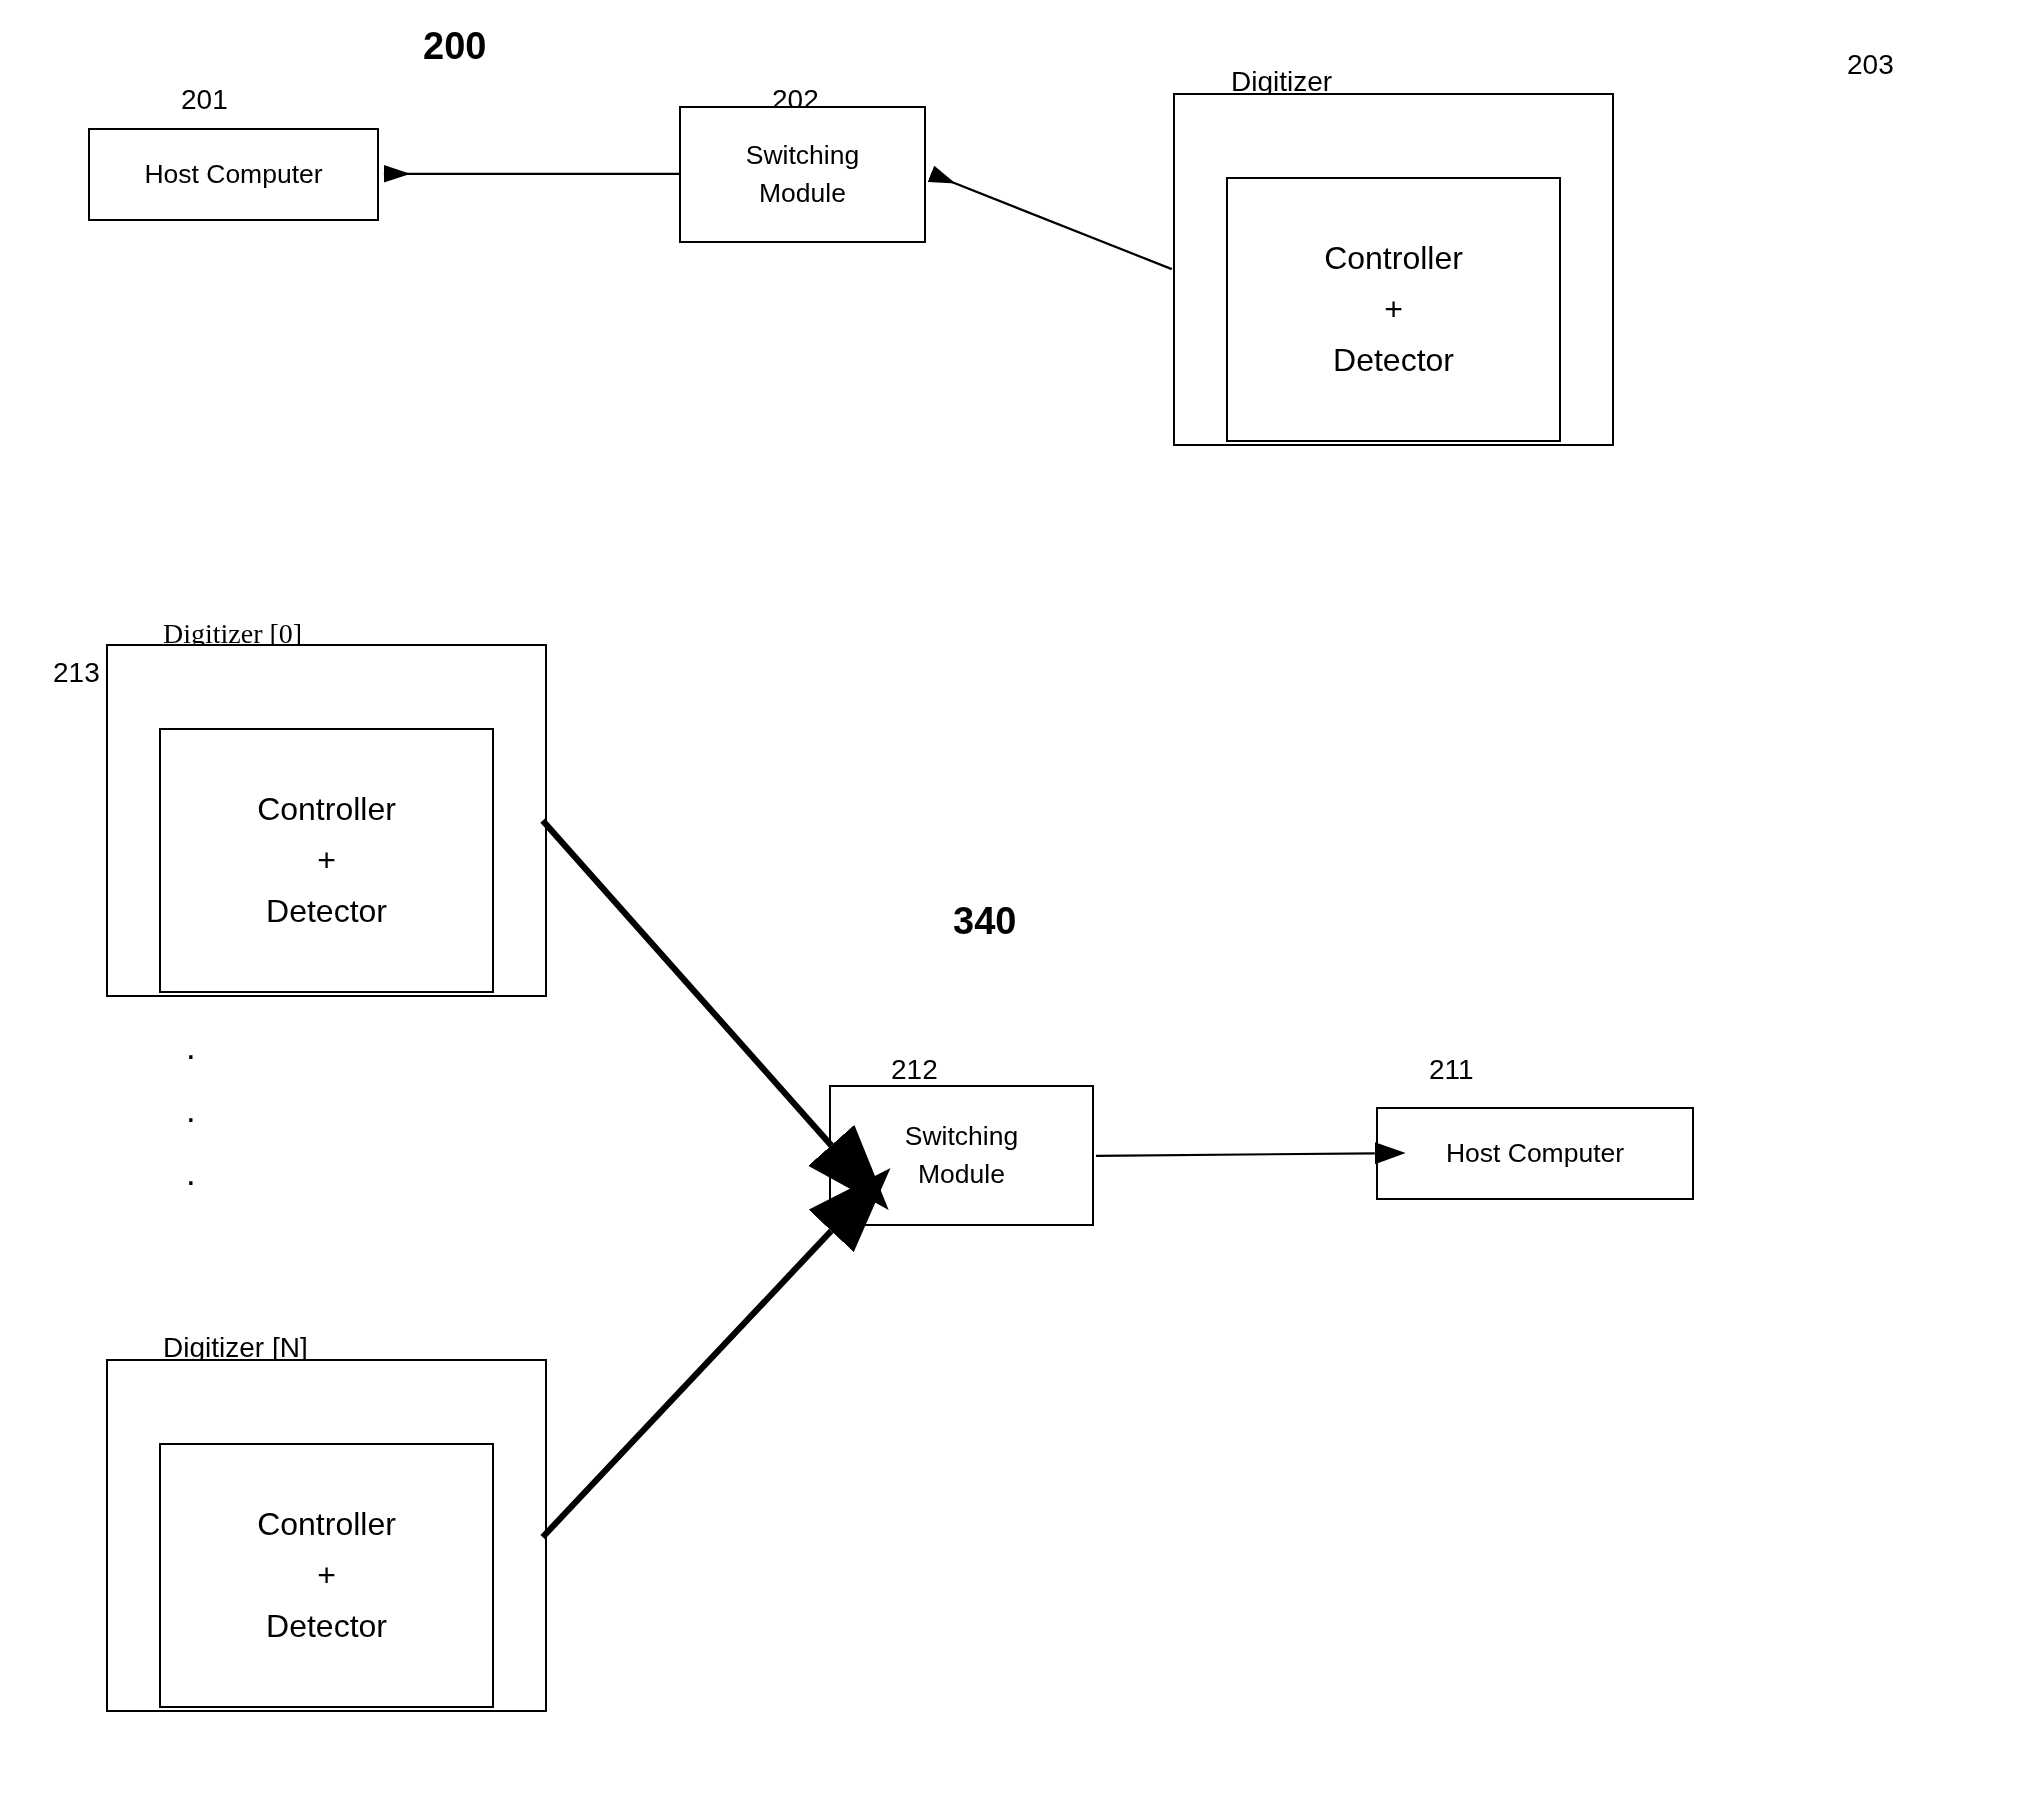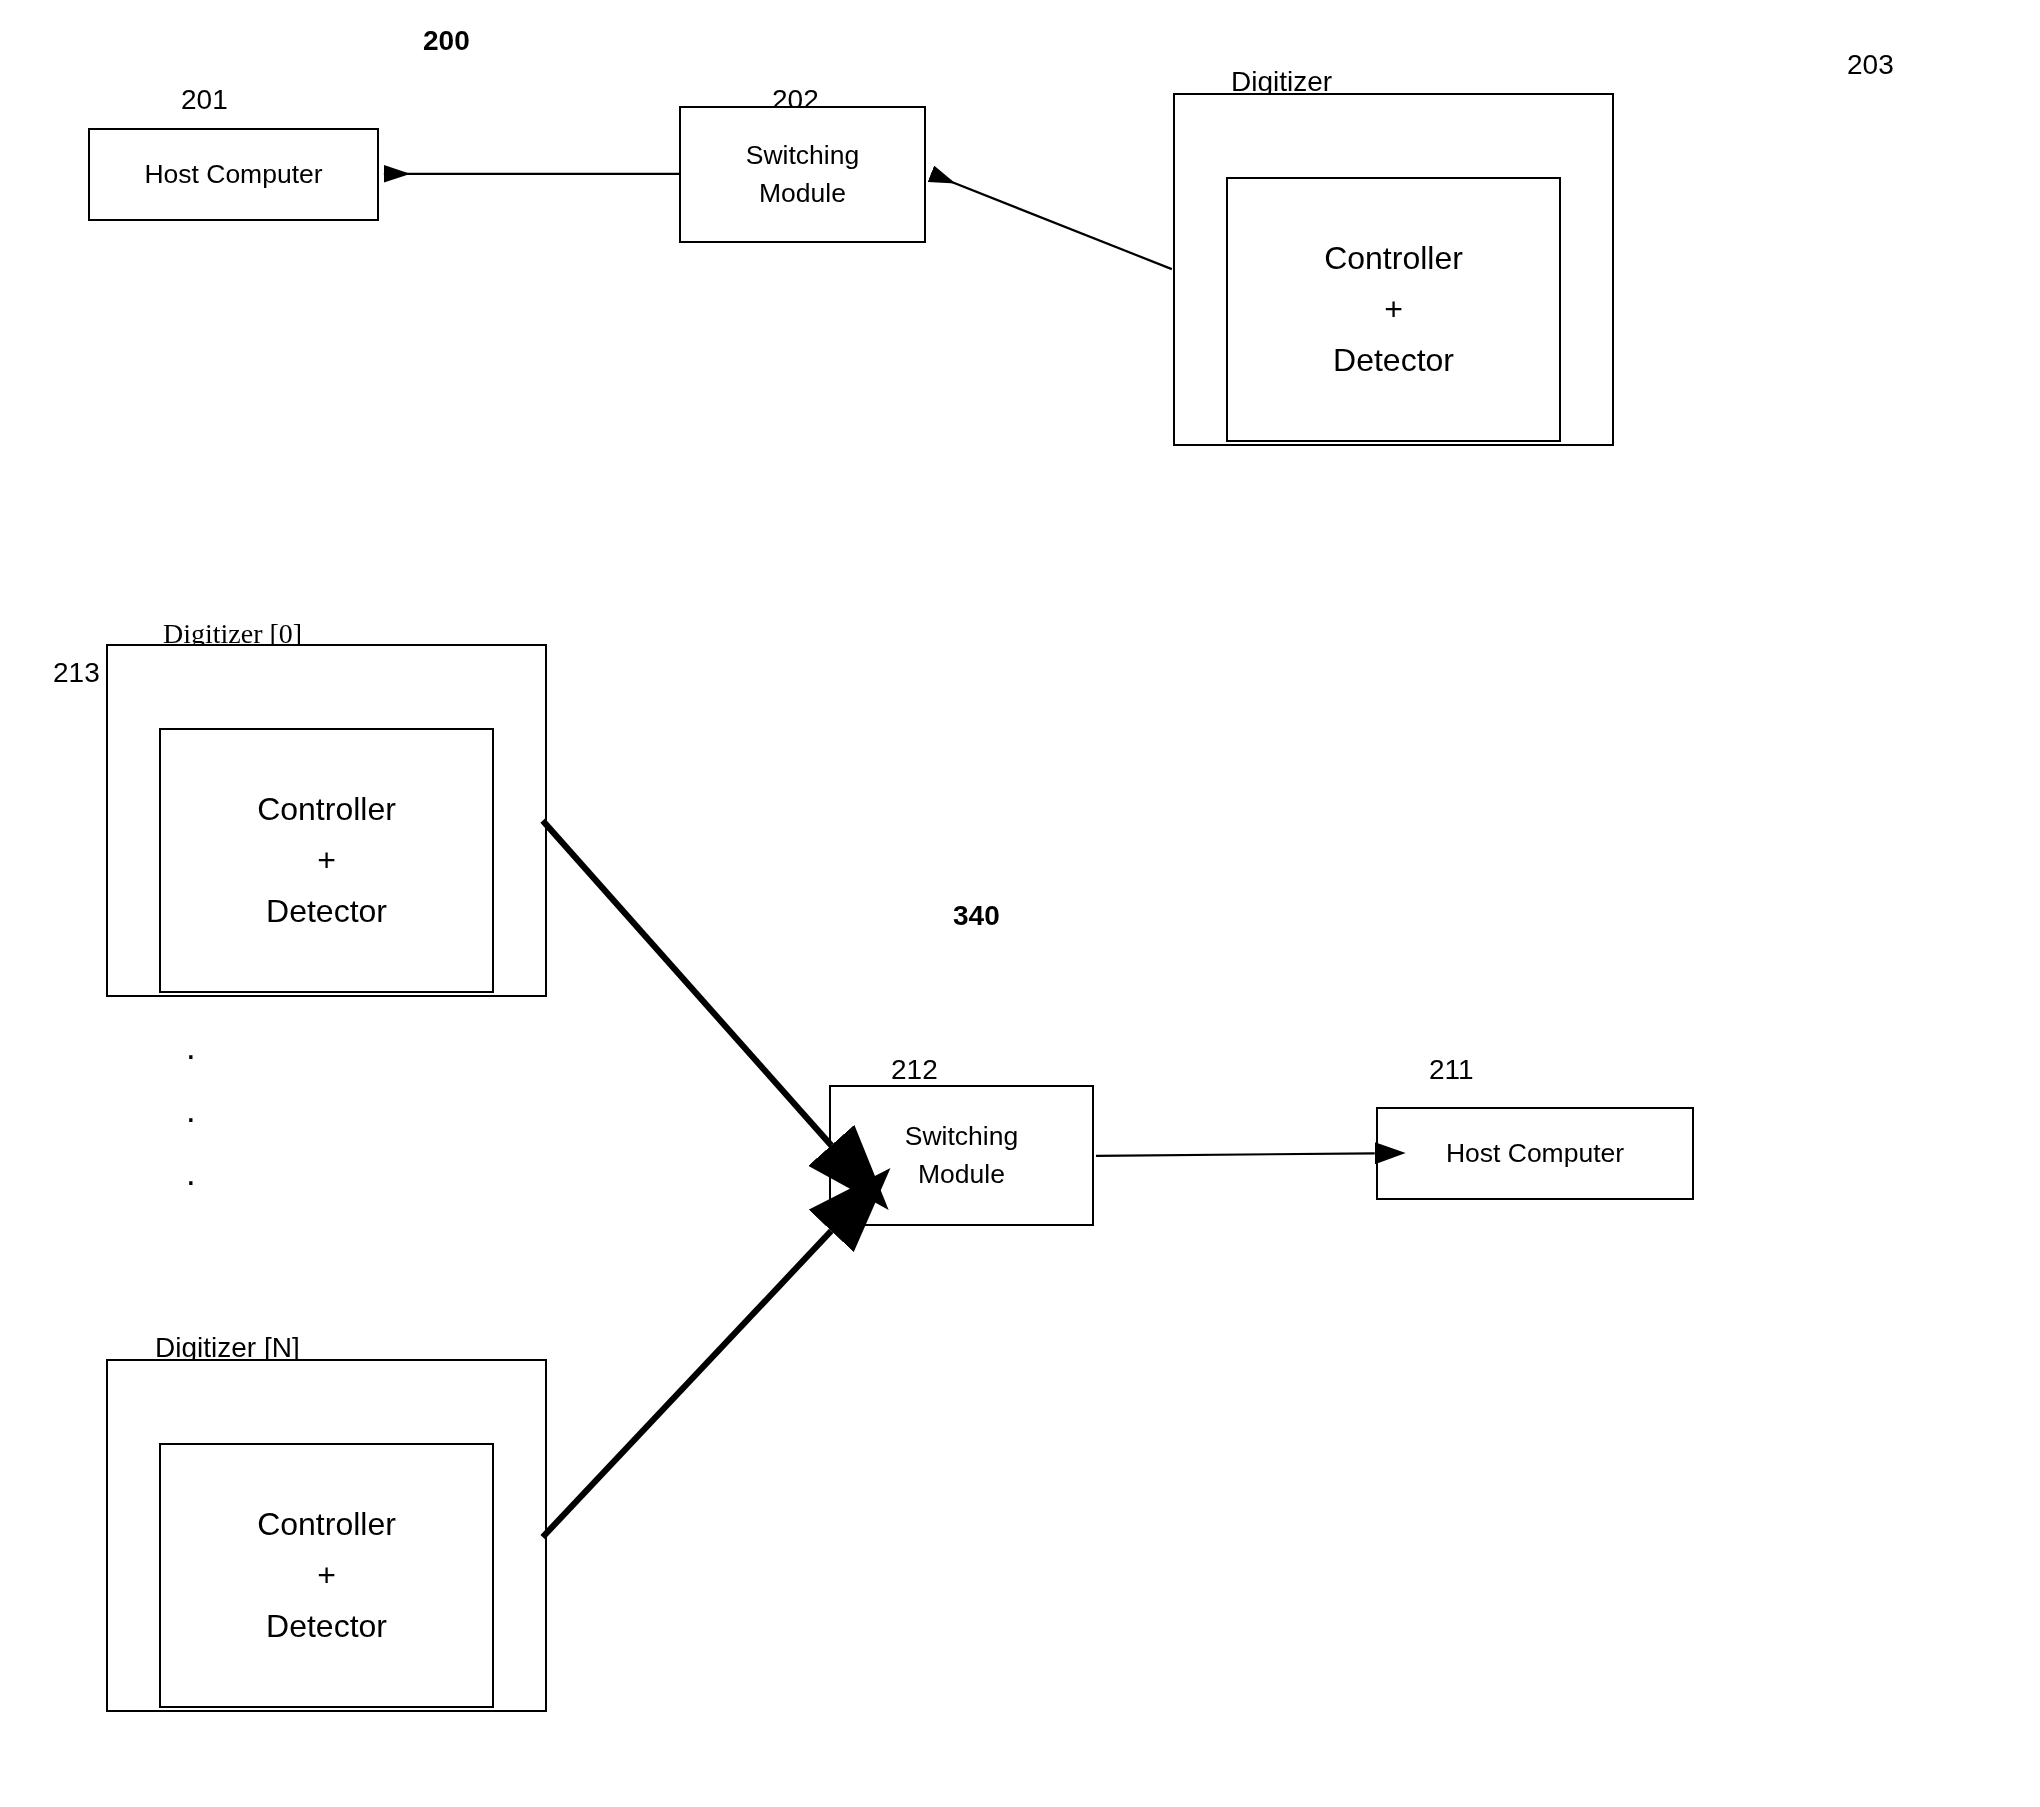--- a/index.html
+++ b/index.html
@@ -14,21 +14,21 @@
 
     .diagram-label {
       position: absolute;
       font-size: 28px;
       font-weight: normal;
       color: #000;
     }
 
     .diagram-label.bold {
       font-weight: bold;
-      font-size: 28px;
+      font-size: 38px;
     }
 
     .box {
       position: absolute;
       border: 2.6px solid #000;
       background: #fff;
       display: flex;
       align-items: center;
       justify-content: center;
       text-align: center;
@@ -93,21 +93,21 @@
 <div class="diagram-label bold" style="left: 953px; top: 900px;">340</div>
 
 <div class="diagram-label" style="left: 53px; top: 657px;">213</div>
 
 <div class="diagram-label" style="left: 891px; top: 1054px;">212</div>
 
 <div class="diagram-label" style="left: 1429px; top: 1054px; text-align: right;">211</div>
 
 <div class="diagram-label" style="left: 163px; top: 618px; font-family: Liberation Serif, serif;">Digitizer [0]</div>
 
-<div class="diagram-label" style="left: 155px; top: 1332px;">Digitizer [N]</div>
+<div class="diagram-label" style="left: 163px; top: 1332px;">Digitizer [N]</div>
 
 <div class="box" style="left: 106px; top: 644px; width: 441px; height: 353px;">
 </div>
 
 <div class="box-inner" style="left: 159px; top: 688px; width: 335px; height: 265px; font-size: 32px;">
   <span style="white-space: pre-line;">Controller
 +
 Detector</span>
 </div>
 

